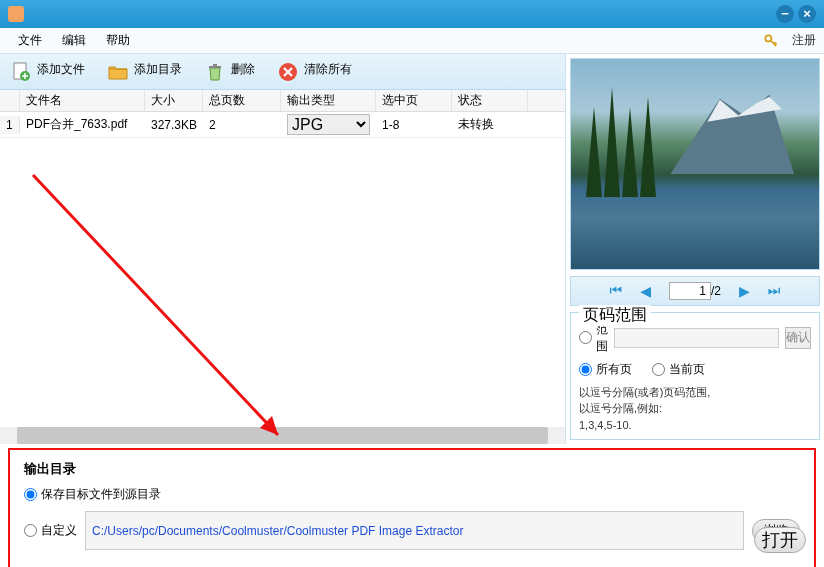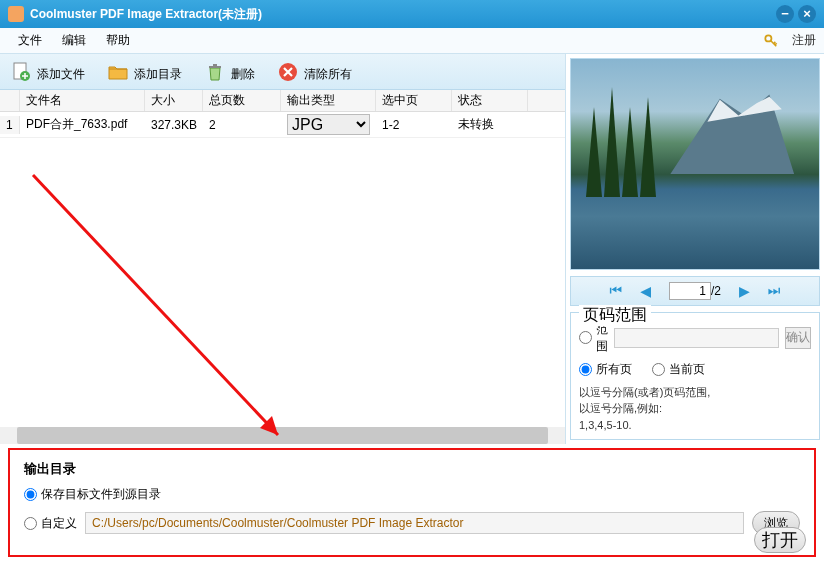--- a/index.html
+++ b/index.html
@@ -12,21 +12,21 @@
 
 .menubar { height: 26px; background: #f7fbfe; border-bottom: 1px solid #cde3f0; display: flex; align-items: center; padding: 0 8px; font-size: 12px; }
 .menubar .menuitem { padding: 4px 10px; cursor: pointer; }
 .menubar .spacer { flex: 1; }
 .menubar .register { display: flex; align-items: center; gap: 14px; cursor: pointer; color: #333; }
 .key-icon { width: 14px; height: 14px; display: inline-block; }
 
 .maincontent { display: flex; height: 390px; }
 .leftcol { flex: 1; display: flex; flex-direction: column; border-right: 1px solid #cde3f0; }
 .toolbar { height: 36px; background: linear-gradient(#e8f4fb, #d6ecf8); border-bottom: 1px solid #b9d9ec; display: flex; align-items: center; padding: 0 6px; gap: 14px; font-size: 12px; }
-.toolbtn { display: flex; align-items: flex-end; gap: 5px; cursor: pointer; padding: 2px 4px; }
+.toolbtn { display: flex; align-items: flex-start; gap: 5px; cursor: pointer; padding: 2px 4px; }
 .toolbtn .ticon { width: 22px; height: 22px; display: flex; align-items: center; justify-content: center; }
 
 .tablewrap { flex: 1; overflow: hidden; position: relative; background: #fff; }
 .thead { display: flex; height: 22px; background: #f6f6f6; border-bottom: 1px solid #ddd; font-size: 12px; }
 .thead .th { padding: 2px 6px; border-right: 1px solid #e3e3e3; display: flex; align-items: center; }
 .rownum { width: 20px; text-align: center; background: #f6f6f6; border-right: 1px solid #e3e3e3; }
 .col-name { width: 125px; }
 .col-size { width: 58px; }
 .col-pages { width: 78px; }
 .col-type { width: 95px; }
@@ -53,37 +53,36 @@
 .rangebox { border: 1px solid #b9d9ec; padding: 8px 8px 6px; font-size: 12px; position: relative; }
 .rangebox .legend { position: absolute; top: -8px; left: 8px; background: #fff; padding: 0 4px; font-size: 16px; }
 .rangebox .row { display: flex; align-items: center; gap: 6px; margin-bottom: 6px; }
 .rangebox .row input[type=text] { flex: 1; height: 20px; font-size: 12px; border: 1px solid #ccc; background: #f5f5f5; padding: 0 4px; }
 .rangebox .confirm { width: 40px; height: 22px; background: #eee; border: 1px solid #bbb; font-size: 12px; color: #888; }
 .rangebox .hint { font-size: 11px; color: #333; line-height: 1.5; }
 
 .outputsection { border: 2px solid #e11; padding: 10px 14px 12px; margin: 4px 8px 0; font-size: 12px; position: relative; }
 .outputsection .sectitle { font-weight: bold; margin-bottom: 8px; font-size: 13px; }
 .outputsection .row { display: flex; align-items: center; gap: 8px; margin-bottom: 8px; }
-.outputsection input[type=text] { flex: 1; height: 22px; border: 1px solid #ccc; background: #f5f5f5; color: #a16207; font-size: 12px; padding: 0 6px; }
+.outputsection input[type=text] { flex: 1; height: 39px; border: 1px solid #ccc; background: #f5f5f5; color: #1d4ed8; font-size: 12px; padding: 0 6px; }
 .browse { width: 48px; height: 24px; border-radius: 12px; background: linear-gradient(#f0f0f0,#d8d8d8); border: 1px solid #aaa; font-size: 12px; cursor: pointer; }
 
 .bottomright { position: absolute; right: 18px; bottom: 14px; display: flex; flex-direction: column; align-items: center; gap: 10px; }
 .startbtn { width: 102px; height: 40px; border-radius: 20px; background: linear-gradient(#4ec1f2,#1a96d6); border: 1px solid #1585c4; color: #fff; font-size: 19px; font-weight: bold; cursor: pointer; }
 .openbtn { width: 52px; height: 26px; border-radius: 13px; background: linear-gradient(#f5f5f5,#dedede); border: 1px solid #aaa; font-size: 18px; cursor: pointer; }
 
 .arrow { position: absolute; top: 170px; left: 28px; width: 265px; height: 285px; pointer-events: none; }
 
 label { display: flex; align-items: center; gap: 4px; cursor: pointer; }
 </style>
 </head>
 <body>
 
 <div class="titlebar">
   <div class="icon"></div>
-  <span>Coolmuster PDF Image Extractor(未注册)</span>
   <div class="spacer"></div>
   <div class="winbtn">−</div>
   <div class="winbtn">×</div>
 </div>
 
 <div class="menubar">
   <div class="menuitem">文件</div>
   <div class="menuitem">编辑</div>
   <div class="menuitem">帮助</div>
   <div class="spacer"></div>
@@ -150,21 +149,21 @@
         <div class="th col-status">状态</div>
       </div>
       <div class="trow">
         <div class="td rownum">1</div>
         <div class="td col-name">PDF合并_7633.pdf</div>
         <div class="td col-size">327.3KB</div>
         <div class="td col-pages">2</div>
         <div class="td col-type">
           <select><option>JPG</option></select>
         </div>
-        <div class="td col-sel">1-2</div>
+        <div class="td col-sel">1-8</div>
         <div class="td col-status">未转换</div>
       </div>
       <div class="hscroll">
           <div class="thumb"></div>
         </div>
     </div>
   </div>
 
   <div class="rightcol">
     <div class="preview">

